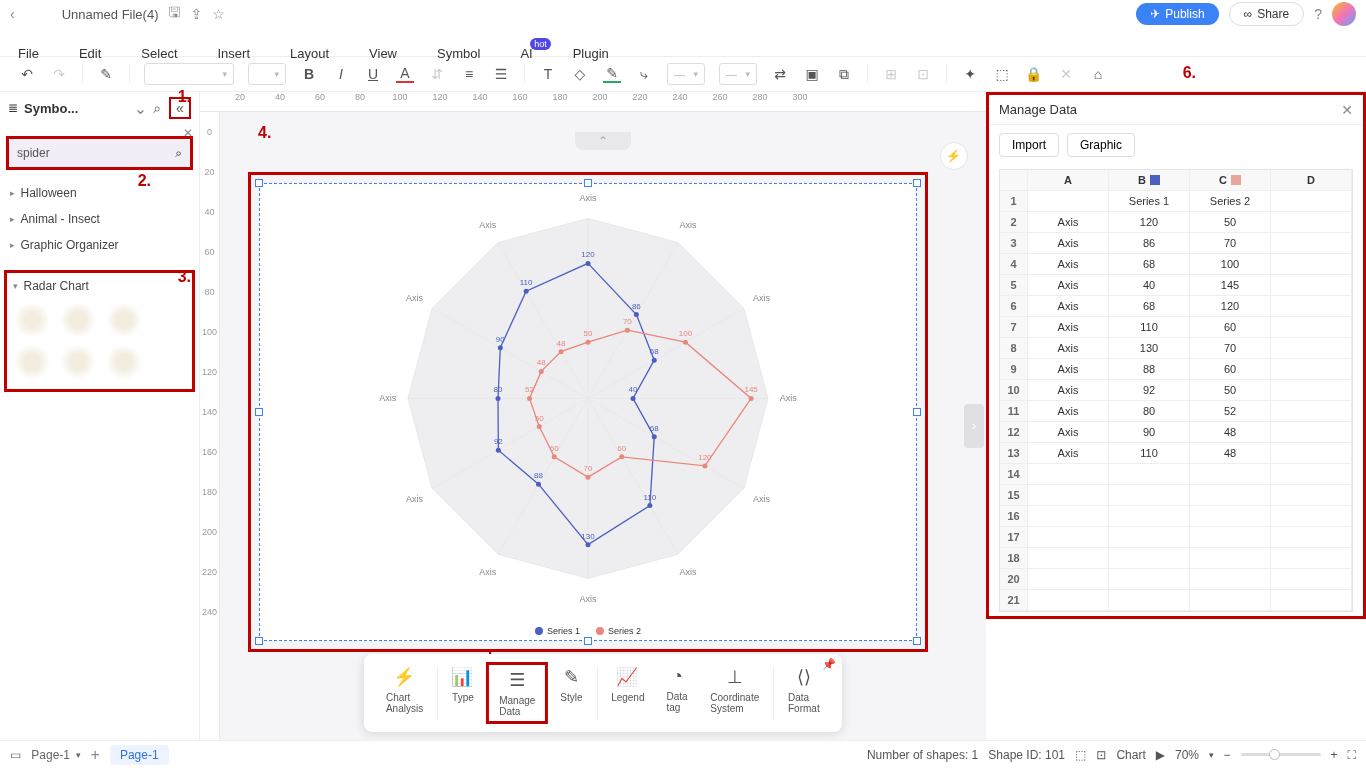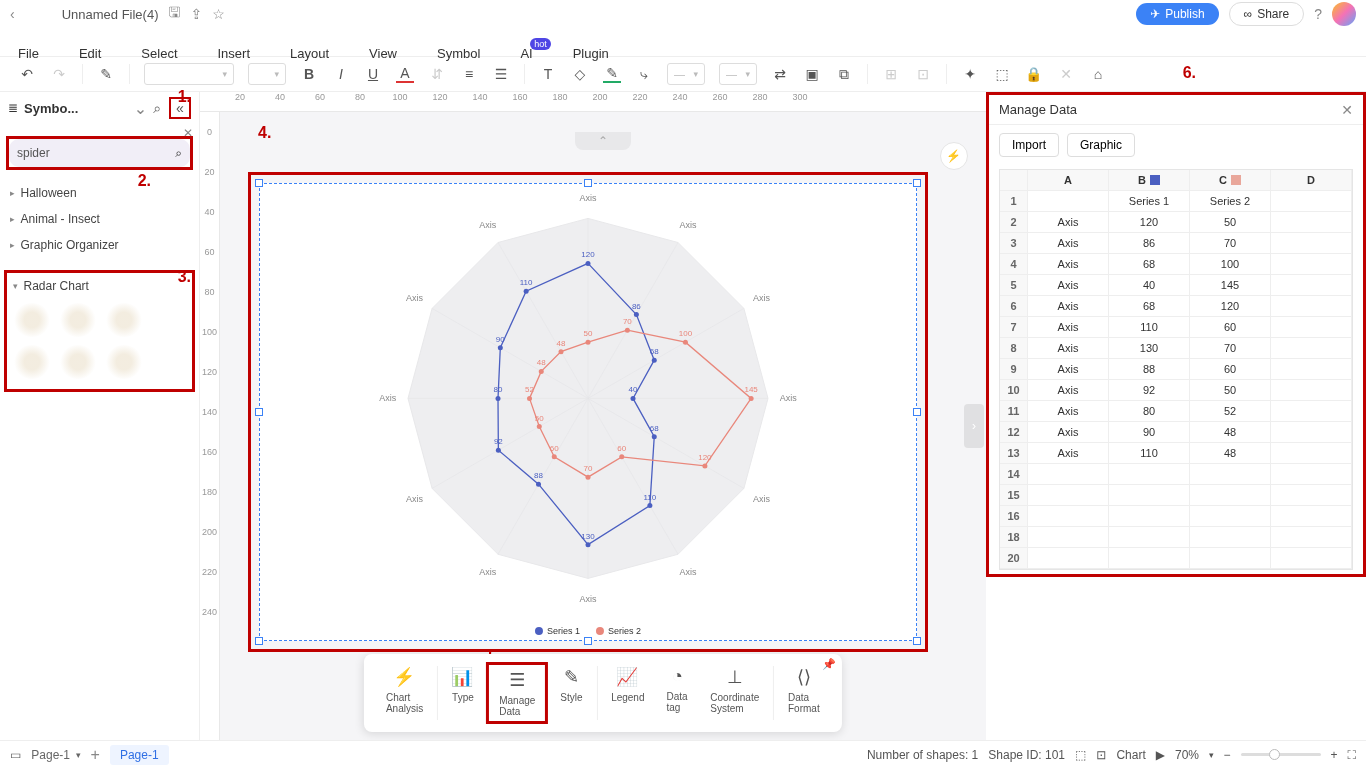--- a/index.html
+++ b/index.html
@@ -32,21 +32,21 @@
 
 
 .left-panel { width: 200px; border-right: 1px solid #eee; display: flex; flex-direction: column; position: relative; }
 .lp-header { height: 32px; display: flex; align-items: center; padding: 0 8px; gap: 6px; }
 .lp-header .title { font-weight: 600; font-size: 13px; flex: 1; }
 .lp-header .arr { font-size: 16px; color: #888; }
 .lp-header .search-ico { font-size: 14px; color: #666; margin-right: 2px; }
 .collapse-btn { width: 22px; height: 22px; border: 2px solid #bf0000; display: flex; align-items: center; justify-content: center; font-size: 14px; color: #555; }
 .lp-close { position: absolute; right: 6px; top: 34px; color: #888; font-size: 12px; }
 .search-box-wrap { border: 3px solid #bf0000; margin: 12px 6px 2px 6px; }
-.search-box { display: flex; align-items: center; background: #f1eef7; border-radius: 10px; height: 28px; padding: 12px 8px; }
+.search-box { display: flex; align-items: center; background: #f1eef7; border-radius: 3px; height: 28px; padding: 12px 8px; }
 .search-box input { border: none; background: transparent; outline: none; flex: 1; font-size: 12px; color: #555; }
 .cat-list { padding: 8px 10px; }
 .cat-item { padding: 6px 0; font-size: 12px; color: #444; display: flex; align-items: center; gap: 6px; }
 .cat-item .tri { font-size: 9px; color: #888; }
 .radar-section { border: 3px solid #bf0000; margin: 4px 4px; padding: 4px 6px 10px 6px; }
 .radar-thumbs { display: flex; flex-wrap: wrap; gap: 8px; padding-top: 8px; }
 .radar-thumb { width: 38px; height: 34px; background: radial-gradient(circle, #f0e8d8 30%, #fff 70%); border-radius: 50%; opacity: 0.8; }
 .annot { position: absolute; color: #bf0000; font-weight: 700; font-size: 16px; }
 
 
@@ -546,28 +546,42 @@
             <div class="c"></div>
           </div>
           <div class="dt-row">
             <div class="rh">16</div>
             <div class="c"></div>
             <div class="c"></div>
             <div class="c"></div>
             <div class="c"></div>
           </div>
           <div class="dt-row">
+            <div class="rh">17</div>
+            <div class="c"></div>
+            <div class="c"></div>
+            <div class="c"></div>
+            <div class="c"></div>
+          </div>
+          <div class="dt-row">
             <div class="rh">18</div>
             <div class="c"></div>
             <div class="c"></div>
             <div class="c"></div>
             <div class="c"></div>
           </div>
           <div class="dt-row">
             <div class="rh">20</div>
+            <div class="c"></div>
+            <div class="c"></div>
+            <div class="c"></div>
+            <div class="c"></div>
+          </div>
+          <div class="dt-row">
+            <div class="rh">21</div>
             <div class="c"></div>
             <div class="c"></div>
             <div class="c"></div>
             <div class="c"></div>
           </div>
         </div>
     </div>
 
   </div>
 </div>

